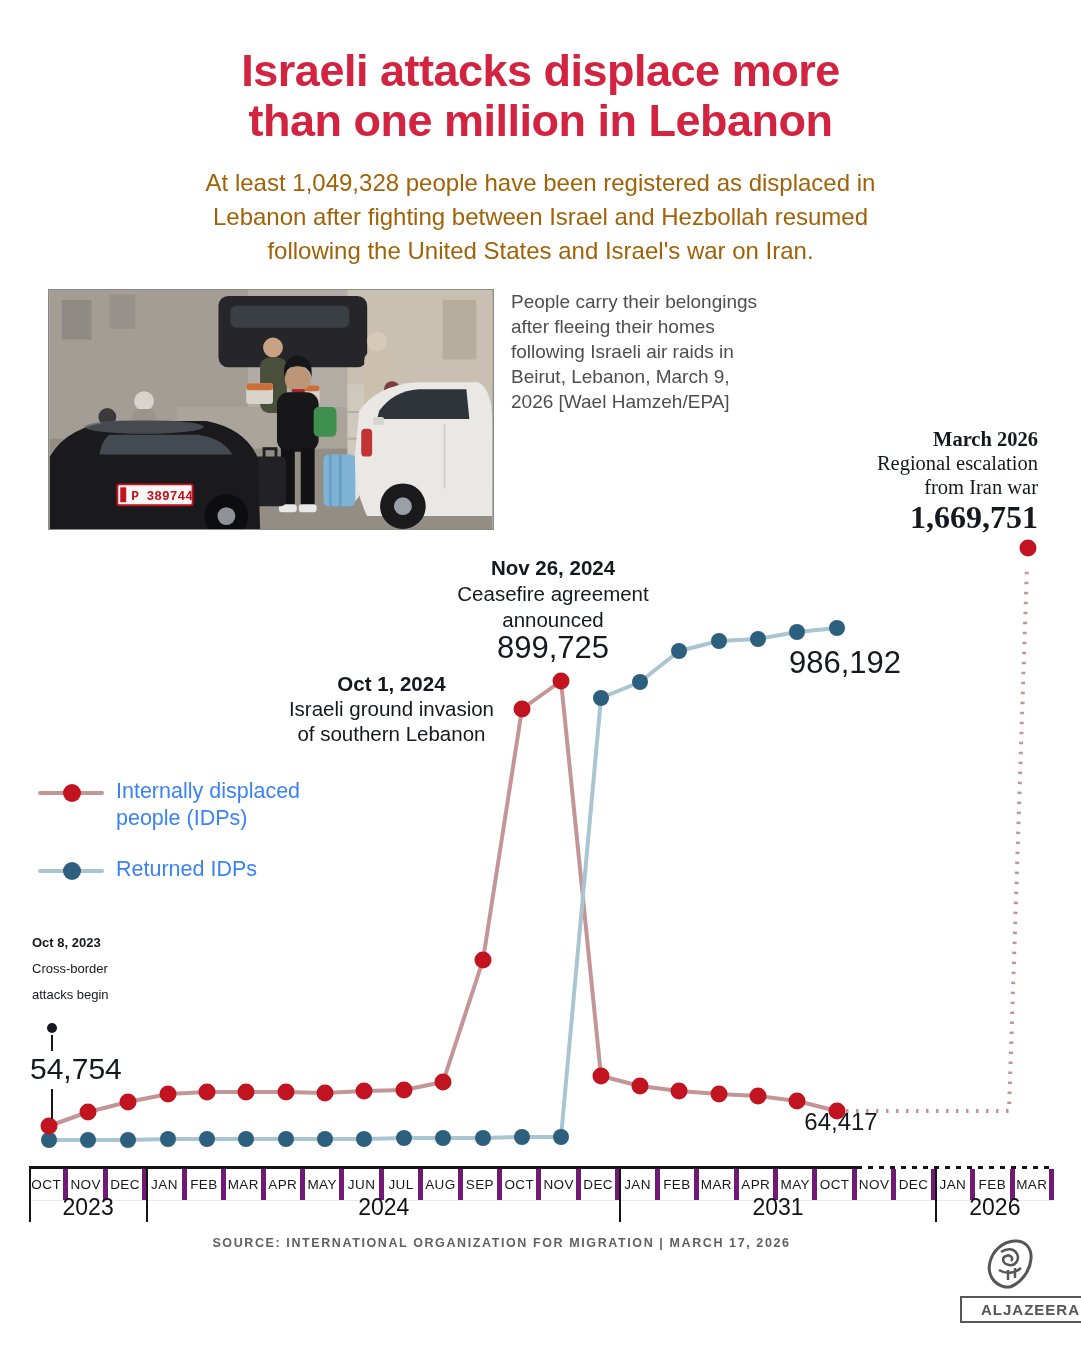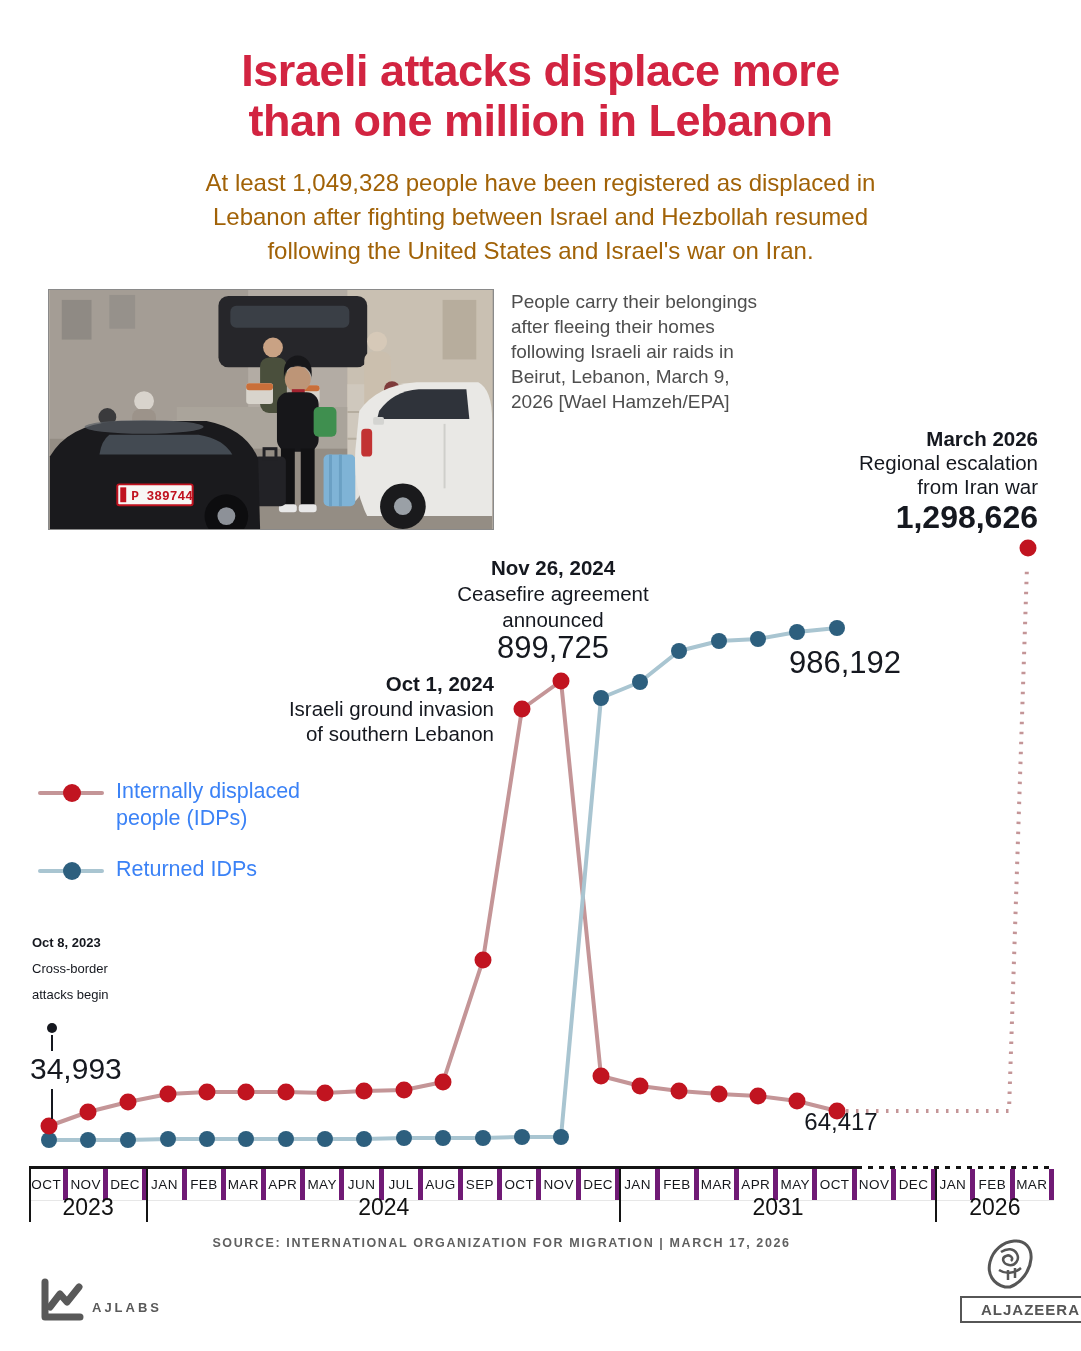--- a/index.html
+++ b/index.html
@@ -20,26 +20,26 @@
   .legend{left:38px;top:778px;width:330px;}
   .legend-row{display:flex;align-items:flex-start;margin-bottom:24px;}
   .legend-marker{position:relative;width:66px;height:18px;flex:0 0 66px;margin-top:6px;margin-right:12px;}
   .legend-line{position:absolute;left:0;top:7px;width:66px;height:4px;border-radius:2px;}
   .legend-dot{position:absolute;left:25px;top:0;width:18px;height:18px;border-radius:50%;}
   .legend-label{font-size:21.5px;line-height:1.25;color:#3b82f6;max-width:235px;}
 
   .ann-date{font-weight:700;}
   .ann-oct8{left:32px;top:930px;font-size:13px;line-height:26px;}
   .val-28965{left:30px;top:1052px;font-size:30px;}
-  .ann-oct1{right:587px;top:671px;text-align:right;font-size:20.5px;line-height:25px;}
+  .ann-oct1{right:587px;top:671px;text-align:center;font-size:20.5px;line-height:25px;}
   .ann-nov26{left:553px;top:555px;transform:translateX(-50%);text-align:center;
              font-size:20.5px;line-height:26px;}
   .ann-nov26 .big-num{font-size:31px;margin-top:2px;}
   .val-986192{left:845px;top:645px;transform:translateX(-50%);font-size:31px;}
-  .ann-mar26{right:43px;top:427px;text-align:right;font-size:20.5px;line-height:24px;}
+  .ann-mar26{right:43px;top:427px;text-align:right;font-size:20.5px;line-height:24px;font-family:Liberation Serif, serif;}
   .ann-mar26 .big-num{font-size:32px;font-weight:700;margin-top:6px;}
   .val-64417{left:841px;top:1108px;transform:translateX(-50%);font-size:24px;}
 
   #chart-svg{left:0;top:0;width:1081px;height:1351px;pointer-events:none;}
 
   .axis{left:29px;top:1166px;width:1025px;height:58px;}
   .axis-topline-solid{position:absolute;left:0;top:0;width:828px;height:3px;background:#141414;}
   .axis-topline-dashed{position:absolute;left:828px;top:0;width:197px;height:3px;
       background:repeating-linear-gradient(90deg,#141414 0 5px,transparent 5px 11px);}
   .axis-months{position:absolute;left:0;top:3px;width:1025px;height:31px;display:flex;
@@ -205,42 +205,42 @@
       <circle cx="52" cy="1028" r="5" fill="#15181f"></circle>
       <line x1="52" y1="1035" x2="52" y2="1051" stroke="#15181f" stroke-width="2"></line>
       <line x1="52" y1="1089" x2="52" y2="1119" stroke="#15181f" stroke-width="2"></line>
     </svg>
 
   <div class="abs ann-oct8">
     <div class="ann-date">Oct 8, 2023</div>
     <div>Cross-border</div>
     <div>attacks begin</div>
   </div>
-  <div class="abs val-28965">34,993</div>
+  <div class="abs val-28965">54,754</div>
 
   <div class="abs ann-oct1">
     <div class="ann-date">Oct 1, 2024</div>
     <div>Israeli ground invasion</div>
     <div>of southern Lebanon</div>
   </div>
 
   <div class="abs ann-nov26">
     <div class="ann-date">Nov 26, 2024</div>
     <div>Ceasefire agreement</div>
     <div>announced</div>
     <div class="big-num">899,725</div>
   </div>
 
   <div class="abs val-986192">986,192</div>
 
   <div class="abs ann-mar26">
     <div class="ann-date">March 2026</div>
     <div>Regional escalation</div>
     <div>from Iran war</div>
-    <div class="big-num">1,298,626</div>
+    <div class="big-num">1,669,751</div>
   </div>
 
   <div class="abs val-64417">64,417</div>
 
   <div class="abs axis">
     <div class="axis-topline-solid"></div>
     <div class="axis-topline-dashed"></div>
     <div class="axis-months" id="axis-months">
         <div class="month-cell">OCT</div>
         <div class="month-cell">NOV</div>
@@ -274,27 +274,20 @@
         <div class="year-sep" style="left: 117.269px;"></div>
         <div class="year-label" style="left: 354.808px;">2024</div>
         <div class="year-sep" style="left: 590.346px;"></div>
         <div class="year-label" style="left: 749.038px;">2031</div>
         <div class="year-sep" style="left: 905.731px;"></div>
         <div class="year-label" style="left: 965.865px;">2026</div>
         <div class="year-sep" style="left: 0px;"></div>
       </div>
   </div>
 
-  <div class="abs footer-ajlabs">
-    <svg width="48" height="48" viewBox="0 0 48 48">
-      <path d="M7 6 V 41 H 42" fill="none" stroke="#595959" stroke-width="7" stroke-linecap="round" stroke-linejoin="round"></path>
-      <path d="M12 31 L22 18 L29 26 L41 11" fill="none" stroke="#595959" stroke-width="7" stroke-linecap="round" stroke-linejoin="round"></path>
-    </svg>
-    <span class="ajlabs-text">AJLABS</span>
-  </div>
 
   <div class="abs footer-source">SOURCE: INTERNATIONAL ORGANIZATION FOR MIGRATION    |    MARCH 17, 2026</div>
 
   <div class="abs aj-logo">
     <svg width="58" height="52" viewBox="0 0 58 52">
       <path d="M24 49 C 12 46, 6 36, 9 24 C 12 12, 22 4, 33 3 C 44 2, 51 10, 50 21 C 49 33, 40 45, 29 49 Z" fill="none" stroke="#565656" stroke-width="3"></path>
       <path d="M20 14 C 26 10, 33 10, 36 16 C 39 22, 34 28, 28 27 C 22 26, 20 20, 25 18 C 29 16, 33 20, 30 23" fill="none" stroke="#565656" stroke-width="2.5"></path>
       <path d="M18 32 C 24 36, 33 36, 40 30" fill="none" stroke="#565656" stroke-width="2.5"></path>
       <path d="M27 32 L27 42 M34 30 L34 40" stroke="#565656" stroke-width="2.5"></path>
     </svg>

